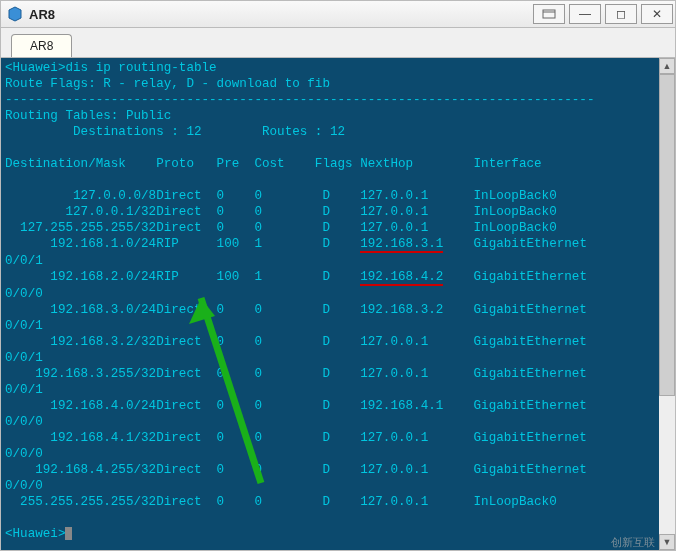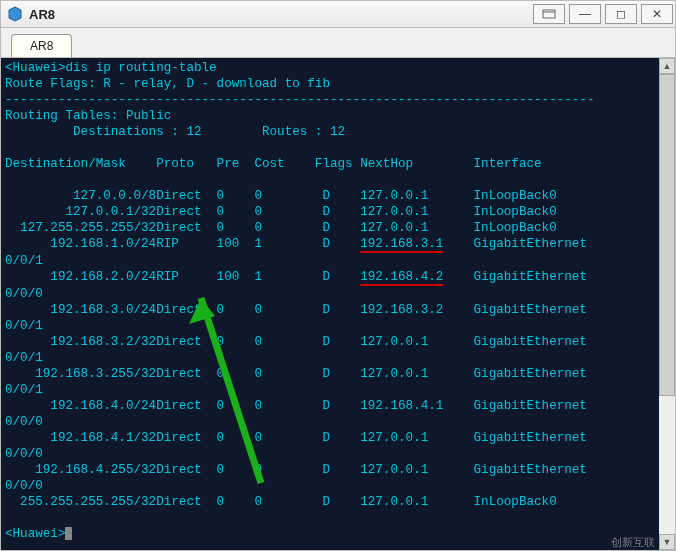--- a/index.html
+++ b/index.html
@@ -7,21 +7,21 @@
 
   .title-bar { background:linear-gradient(#f9f9f9,#e9e9e9); border:1px solid #bbb; display:flex; align-items:center; height:28px; }
   .title-bar .app-icon { width:16px; height:16px; margin:0 6px; }
   .title-bar .app-title { font-size:13px; font-weight:bold; flex:1; color:#222; }
   .title-bar .win-controls { display:flex; }
   .title-bar .win-btn { width:32px; height:20px; border:1px solid #999; margin:2px 2px; display:flex; align-items:center; justify-content:center; background:#f6f6f6; font-size:12px; color:#444; }
 
   .tab-row { background:#f0f0f0; border:1px solid #bbb; border-top:none; height:30px; display:flex; align-items:flex-end; padding-left:10px; }
   .tab { background:#fffef5; border:1px solid #999; border-bottom:none; border-radius:4px 4px 0 0; padding:4px 18px; font-size:12px; color:#222; margin-top:3px; }
 
-  .terminal-wrap { position:relative; border:1px solid #bbb; border-top:none; height:493px; background:#0f172a; overflow:hidden; }
+  .terminal-wrap { position:relative; border:1px solid #bbb; border-top:none; height:493px; background:#0c4a6e; overflow:hidden; }
   .terminal { position:relative; font-family:"Courier New",monospace; font-size:12.6px; line-height:16px; color:#00c6e0; white-space:pre; padding:2px 4px; }
   .term-line { white-space:pre; }
   .scrollbar { position:absolute; top:0; right:0; width:16px; height:100%; background:#eee; }
   .scrollbar .sb-arrow { height:16px; background:#ddd; border:1px solid #aaa; display:flex; align-items:center; justify-content:center; font-size:9px; color:#555; }
   .scrollbar .sb-track { position:absolute; top:16px; bottom:16px; left:0; right:0; }
   .scrollbar .sb-thumb { position:absolute; top:0; left:0; right:0; height:70%; background:#cfcfcf; border:1px solid #aaa; }
 
   .underline-red { border-bottom:2px solid #c00; display:inline-block; padding-bottom:0; line-height:13px; }
 
   .green-arrow { position:absolute; top:230px; left:170px; pointer-events:none; }

